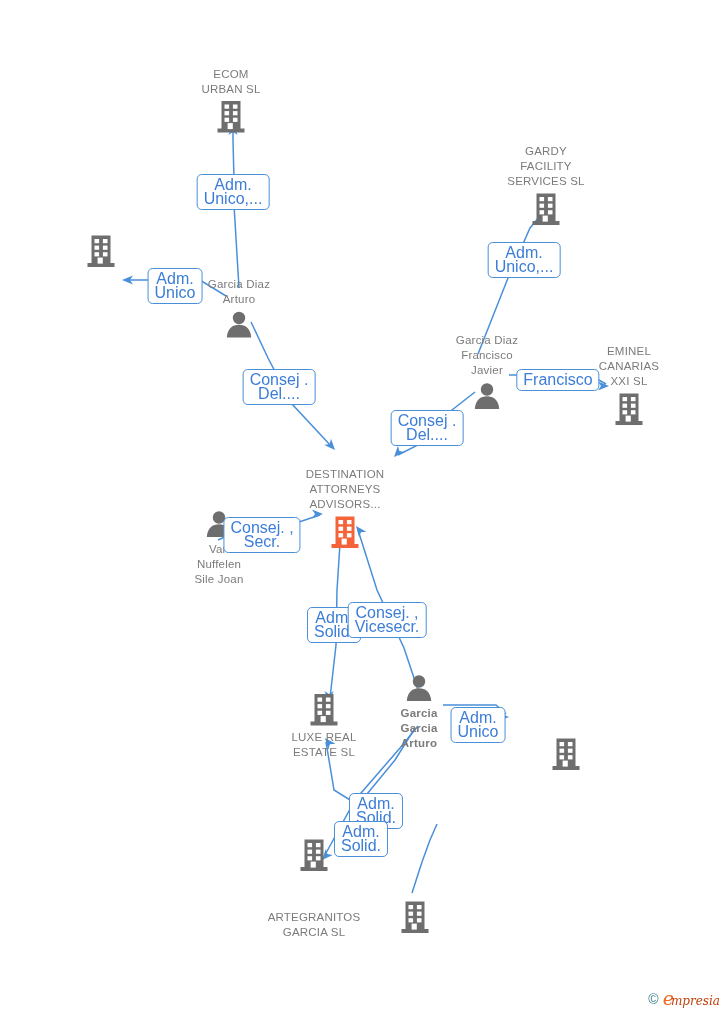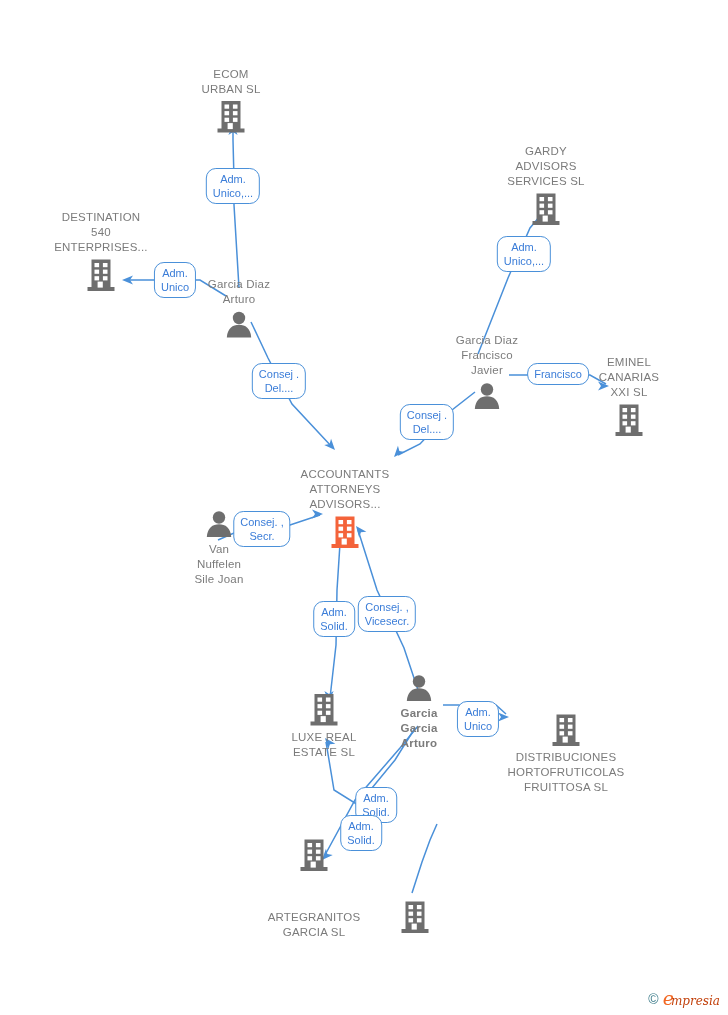--- a/index.html
+++ b/index.html
@@ -51,28 +51,29 @@
   .node.label-above .node-label { order: 1; margin-bottom: 3px; }
   .node.label-above .node-icon  { order: 2; }
   .node.label-below .node-icon  { order: 1; }
   .node.label-below .node-label { order: 2; margin-top: 3px; }
 
   .edge-label {
     position: absolute;
     transform: translate(-50%, -50%);
     background: #ffffff;
     border: 1.4px solid #4a90d9;
-    border-radius: 10px;
+    border-radius: 5px;
     color: #3b7dd8;
-    font-size: 11px;
+    font-size: 16px;
     line-height: 14px;
     text-align: center;
     padding: 3px 6px;
     white-space: pre-line;
     box-sizing: border-box;
+    margin-top: 6px;
   }
   .watermark {
     position: absolute;
     right: 8px;
     bottom: 6px;
     display: flex;
     align-items: center;
     gap: 4px;
     user-select: none;
   }
@@ -177,41 +178,38 @@
             <rect x="5.5" y="1.5" width="19" height="28" fill="#6e6e6e"></rect>
             <rect x="1.5" y="29" width="27" height="4" fill="#6e6e6e"></rect>
             <rect x="8.5" y="5" width="4.6" height="4.2" fill="#ffffff"></rect>
             <rect x="16.9" y="5" width="4.6" height="4.2" fill="#ffffff"></rect>
             <rect x="8.5" y="11.6" width="4.6" height="4.2" fill="#ffffff"></rect>
             <rect x="16.9" y="11.6" width="4.6" height="4.2" fill="#ffffff"></rect>
             <rect x="8.5" y="18.2" width="4.6" height="4.2" fill="#ffffff"></rect>
             <rect x="16.9" y="18.2" width="4.6" height="4.2" fill="#ffffff"></rect>
             <rect x="11.6" y="23.6" width="5.2" height="6" fill="#ffffff"></rect>
           </svg></div>
-        <div class="node-label">DESTINATION
-540
-ENTERPRISES...</div>
       </div>
       <div class="node label-above" style="left: 546px; top: 185px;">
         <div class="node-icon"><svg width="30" height="34" viewBox="0 0 30 34" xmlns="http://www.w3.org/2000/svg">
             <rect x="5.5" y="1.5" width="19" height="28" fill="#6e6e6e"></rect>
             <rect x="1.5" y="29" width="27" height="4" fill="#6e6e6e"></rect>
             <rect x="8.5" y="5" width="4.6" height="4.2" fill="#ffffff"></rect>
             <rect x="16.9" y="5" width="4.6" height="4.2" fill="#ffffff"></rect>
             <rect x="8.5" y="11.6" width="4.6" height="4.2" fill="#ffffff"></rect>
             <rect x="16.9" y="11.6" width="4.6" height="4.2" fill="#ffffff"></rect>
             <rect x="8.5" y="18.2" width="4.6" height="4.2" fill="#ffffff"></rect>
             <rect x="16.9" y="18.2" width="4.6" height="4.2" fill="#ffffff"></rect>
             <rect x="11.6" y="23.6" width="5.2" height="6" fill="#ffffff"></rect>
           </svg></div>
         <div class="node-label">GARDY
-ADVISORS
+FACILITY
 SERVICES  SL</div>
       </div>
-      <div class="node label-above" style="left: 629px; top: 396px;">
+      <div class="node label-above" style="left: 629px; top: 385px;">
         <div class="node-icon"><svg width="30" height="34" viewBox="0 0 30 34" xmlns="http://www.w3.org/2000/svg">
             <rect x="5.5" y="1.5" width="19" height="28" fill="#6e6e6e"></rect>
             <rect x="1.5" y="29" width="27" height="4" fill="#6e6e6e"></rect>
             <rect x="8.5" y="5" width="4.6" height="4.2" fill="#ffffff"></rect>
             <rect x="16.9" y="5" width="4.6" height="4.2" fill="#ffffff"></rect>
             <rect x="8.5" y="11.6" width="4.6" height="4.2" fill="#ffffff"></rect>
             <rect x="16.9" y="11.6" width="4.6" height="4.2" fill="#ffffff"></rect>
             <rect x="8.5" y="18.2" width="4.6" height="4.2" fill="#ffffff"></rect>
             <rect x="16.9" y="18.2" width="4.6" height="4.2" fill="#ffffff"></rect>
             <rect x="11.6" y="23.6" width="5.2" height="6" fill="#ffffff"></rect>
@@ -242,21 +240,21 @@
             <rect x="5.5" y="1.5" width="19" height="28" fill="#f4633a"></rect>
             <rect x="1.5" y="29" width="27" height="4" fill="#f4633a"></rect>
             <rect x="8.5" y="5" width="4.6" height="4.2" fill="#ffffff"></rect>
             <rect x="16.9" y="5" width="4.6" height="4.2" fill="#ffffff"></rect>
             <rect x="8.5" y="11.6" width="4.6" height="4.2" fill="#ffffff"></rect>
             <rect x="16.9" y="11.6" width="4.6" height="4.2" fill="#ffffff"></rect>
             <rect x="8.5" y="18.2" width="4.6" height="4.2" fill="#ffffff"></rect>
             <rect x="16.9" y="18.2" width="4.6" height="4.2" fill="#ffffff"></rect>
             <rect x="11.6" y="23.6" width="5.2" height="6" fill="#ffffff"></rect>
           </svg></div>
-        <div class="node-label">ACCOUNTANTS
+        <div class="node-label">DESTINATION
 ATTORNEYS
 ADVISORS...</div>
       </div>
       <div class="node label-below" style="left: 219px; top: 548px;">
         <div class="node-icon"><svg width="30" height="30" viewBox="0 0 30 30" xmlns="http://www.w3.org/2000/svg">
             <circle cx="15" cy="8.5" r="6.2" fill="#6e6e6e"></circle>
             <path d="M2.8 28 C3.4 18.8 8.6 15.2 15 15.2 C21.4 15.2 26.6 18.8 27.2 28 Z" fill="#6e6e6e"></path>
           </svg></div>
         <div class="node-label person">Van
 Nuffelen
@@ -291,23 +289,20 @@
             <rect x="5.5" y="1.5" width="19" height="28" fill="#6e6e6e"></rect>
             <rect x="1.5" y="29" width="27" height="4" fill="#6e6e6e"></rect>
             <rect x="8.5" y="5" width="4.6" height="4.2" fill="#ffffff"></rect>
             <rect x="16.9" y="5" width="4.6" height="4.2" fill="#ffffff"></rect>
             <rect x="8.5" y="11.6" width="4.6" height="4.2" fill="#ffffff"></rect>
             <rect x="16.9" y="11.6" width="4.6" height="4.2" fill="#ffffff"></rect>
             <rect x="8.5" y="18.2" width="4.6" height="4.2" fill="#ffffff"></rect>
             <rect x="16.9" y="18.2" width="4.6" height="4.2" fill="#ffffff"></rect>
             <rect x="11.6" y="23.6" width="5.2" height="6" fill="#ffffff"></rect>
           </svg></div>
-        <div class="node-label">DISTRIBUCIONES
-HORTOFRUTICOLAS
-FRUITTOSA SL</div>
       </div>
       <div class="node label-below" style="left: 314px; top: 889px; gap: 35px;">
         <div class="node-icon"><svg width="30" height="34" viewBox="0 0 30 34" xmlns="http://www.w3.org/2000/svg">
             <rect x="5.5" y="1.5" width="19" height="28" fill="#6e6e6e"></rect>
             <rect x="1.5" y="29" width="27" height="4" fill="#6e6e6e"></rect>
             <rect x="8.5" y="5" width="4.6" height="4.2" fill="#ffffff"></rect>
             <rect x="16.9" y="5" width="4.6" height="4.2" fill="#ffffff"></rect>
             <rect x="8.5" y="11.6" width="4.6" height="4.2" fill="#ffffff"></rect>
             <rect x="16.9" y="11.6" width="4.6" height="4.2" fill="#ffffff"></rect>
             <rect x="8.5" y="18.2" width="4.6" height="4.2" fill="#ffffff"></rect>

